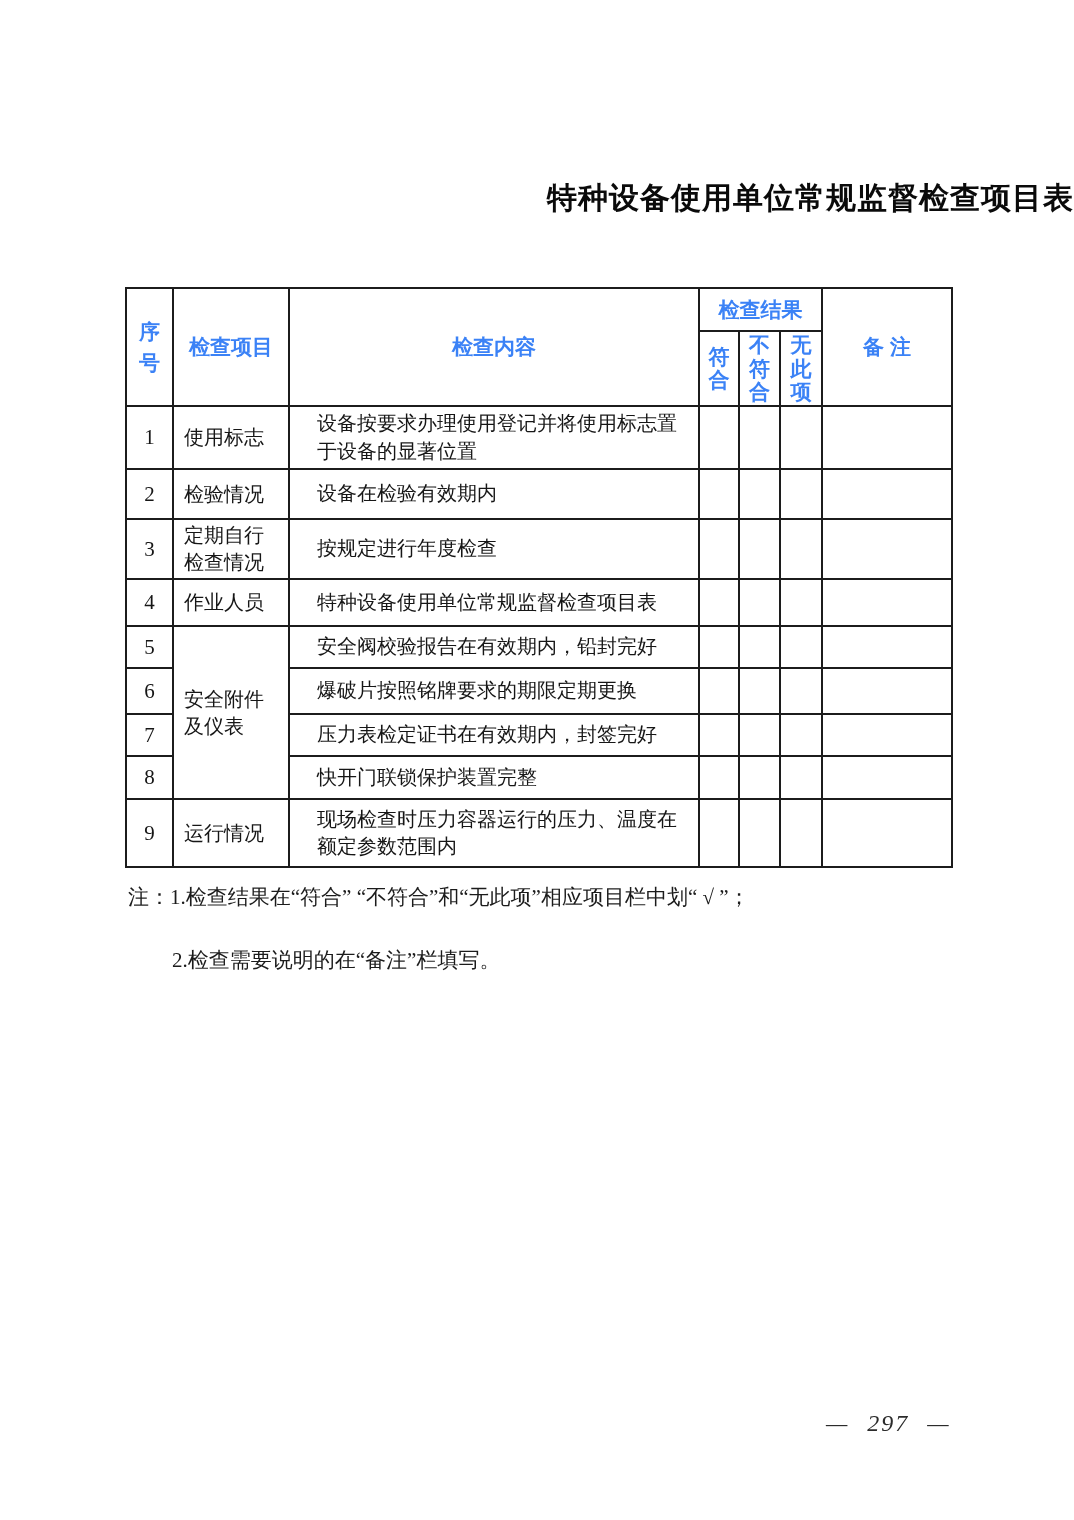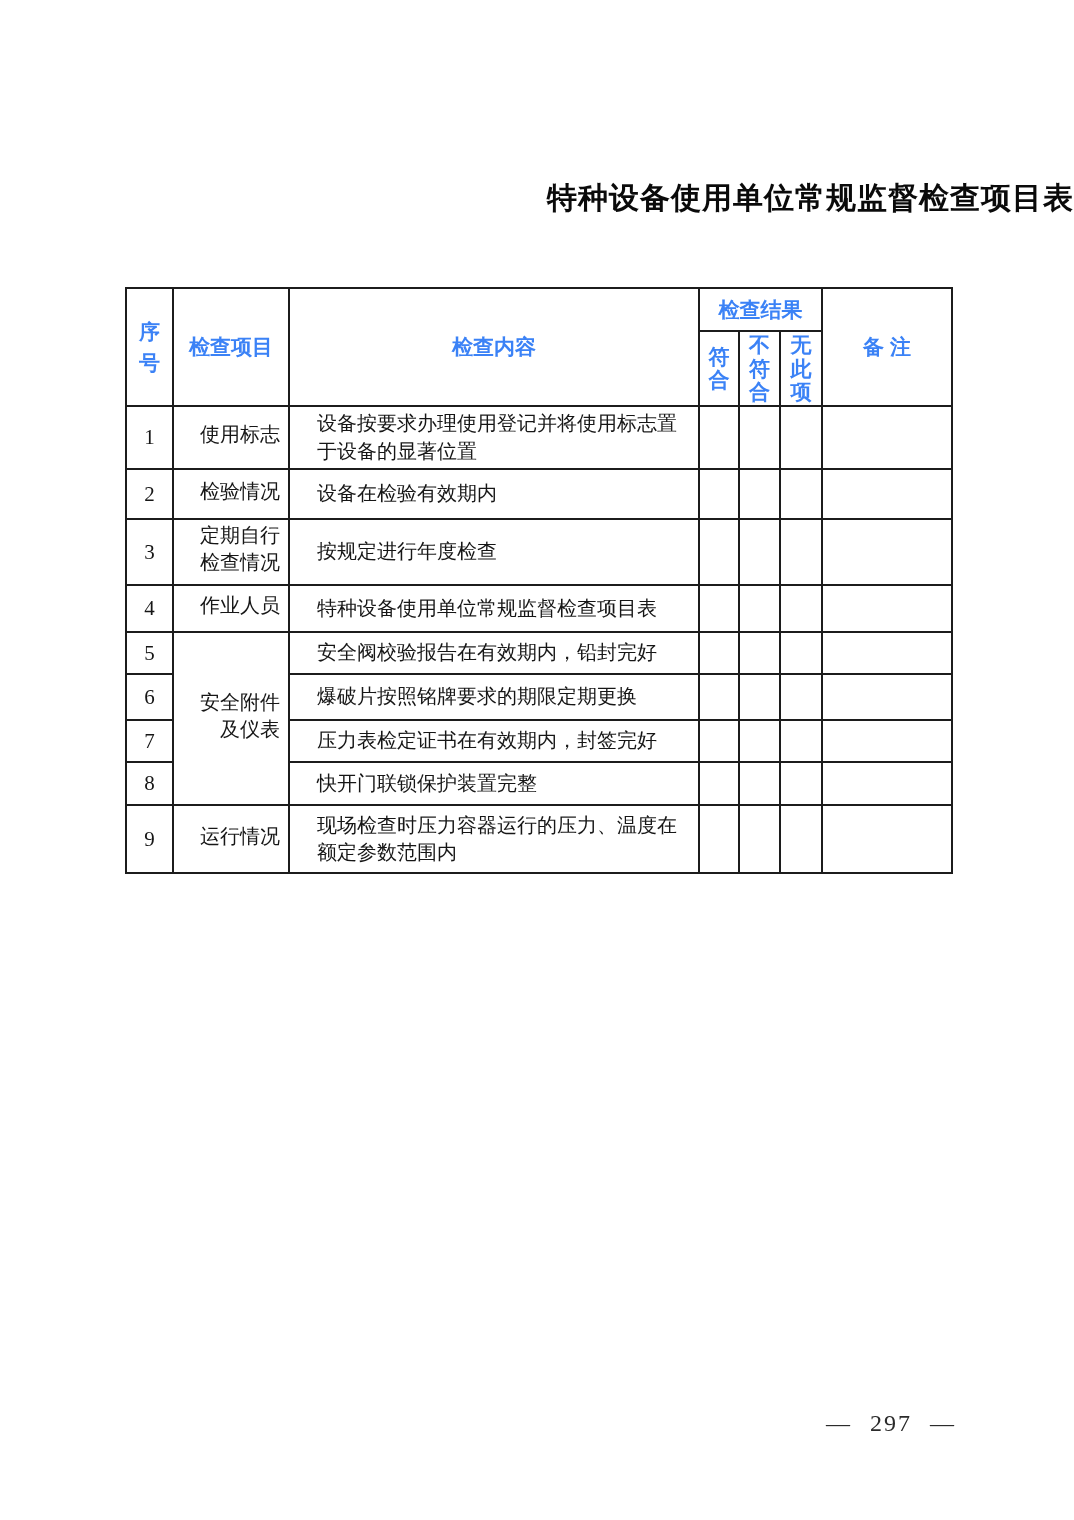--- a/index.html
+++ b/index.html
@@ -69,22 +69,22 @@
     line-height: 1.12;
     text-align: center;
   }
   .vert-loose { line-height: 1.5; }
 
   td.seq-cell {
     text-align: center;
     font-size: 21px;
   }
   td.item-cell {
-    text-align: right;
-    padding: 2px 8px 8px 10px;
+    text-align: left;
+    padding: 2px 8px 2px 10px;
     line-height: 1.35;
     border-radius: 21px;
   }
   td.content-cell {
     text-align: left;
     padding: 3px 8px 3px 27px;
     line-height: 1.38;
   }
   td.blank-cell { background: #ffffff; }
 
@@ -106,20 +106,21 @@
   
   .page-number {
     position: absolute;
     left: 826px;
     top: 1410px;
     font-size: 24px;
     letter-spacing: 2px;
     word-spacing: 10px;
     color: #2b2b2b;
     white-space: nowrap;
+    font-style: italic;
   }
 </style>
 </head>
 <body>
 
 <div class="page">
 
   <div class="title-block">
     <div>特种设备使用单位常规监督检查项目表</div>
   </div>
@@ -223,16 +224,20 @@
         <td class="item-cell">运行情况</td>
         <td class="content-cell">现场检查时压力容器运行的压力、温度在额定参数范围内</td>
         <td class="blank-cell"></td>
         <td class="blank-cell"></td>
         <td class="blank-cell"></td>
         <td class="blank-cell"></td>
       </tr>
     </tbody>
   </table>
 
+  <div class="notes">
+    <div class="note-line1">注：1.检查结果在“符合” “不符合”和“无此项”相应项目栏中划“ √ ”；</div>
+    <div class="note-line2">2.检查需要说明的在“备注”栏填写。</div>
+  </div>
 
   <div class="page-number">— 297 —</div>
 
 </div>
 
 </body></html>

